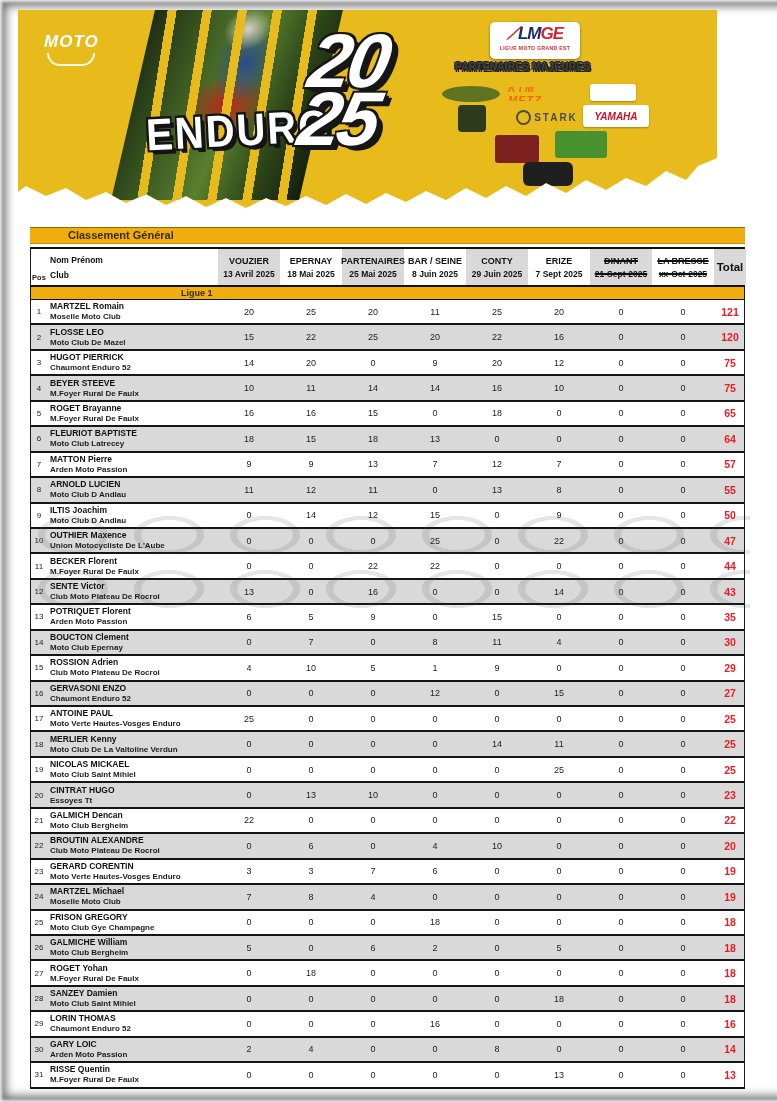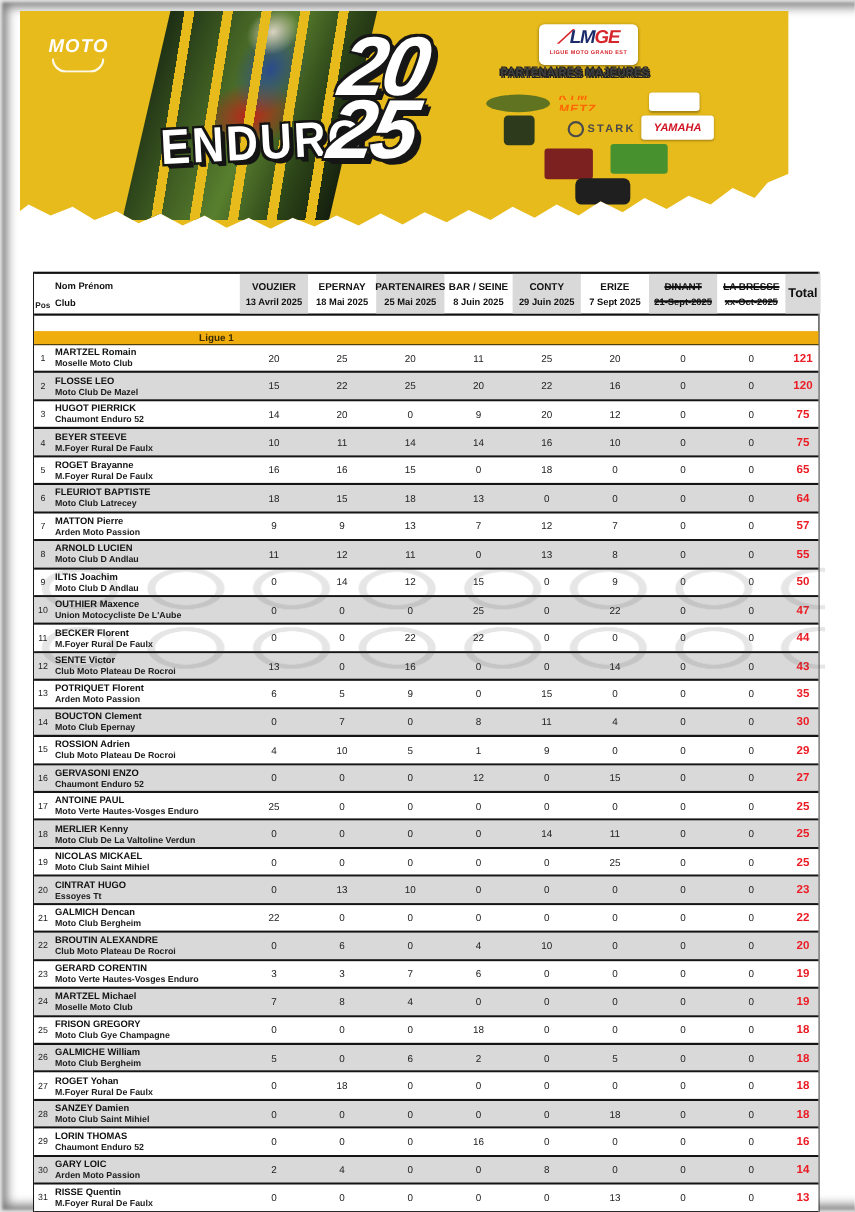--- a/index.html
+++ b/index.html
@@ -70,21 +70,21 @@
   .hcell{display:flex;flex-direction:column;align-items:center;justify-content:center;gap:3px;text-align:center;}
   .hcell.shade,.h-total{background:#D9D9D9;}
   .h-pos{justify-content:flex-end;padding-bottom:3px;font-size:7.5px;font-weight:700;color:#222;}
   .h-name{align-items:flex-start;padding-left:3px;gap:5px;}
   .h-name span{font-size:8.5px;font-weight:800;color:#111;}
   .evt-name{font-size:9px;font-weight:800;color:#111;}
   .evt-date{font-size:8.5px;font-weight:700;color:#111;}
   .struck .evt-name,.struck .evt-date{text-decoration:line-through;text-decoration-thickness:1.5px;}
   .h-total{font-size:11.5px;font-weight:800;color:#111;justify-content:center;}
   .ligue-bar{height:13px;background:#EFAD0E;border-bottom:1.5px solid #111;
-    font-size:9px;font-weight:800;color:#3a2c00;line-height:13px;padding-left:150px;box-sizing:border-box;margin-top:14px;}
+    font-size:9px;font-weight:800;color:#3a2c00;line-height:13px;padding-left:150px;box-sizing:border-box;}
   .row{height:25.45px;box-sizing:border-box;border-bottom:2px solid #151515;background:#fff;}
   .row.alt{background:#D9D9D9;}
   .cell{display:flex;align-items:center;justify-content:center;}
   .cell.pos{font-size:8px;color:#222;}
   .cell.namecell{flex-direction:column;align-items:flex-start;justify-content:center;padding-left:3px;gap:1px;}
   .rname{font-size:8.5px;font-weight:800;color:#111;line-height:9px;}
   .rclub{font-size:8px;font-weight:600;color:#1c1c1c;line-height:9px;}
   .cell.score{font-size:9px;color:#222;}
   .cell.total{font-size:10.5px;font-weight:800;color:#EC1C24;}
   
@@ -118,20 +118,23 @@
         <div class="partner p3" style="background: rgb(255, 255, 255); color: rgb(204, 17, 34);"></div>
         <div class="partner p4" style="background: rgb(46, 58, 28); color: rgb(255, 255, 255);"></div>
         <div class="partner p5" style="color: rgb(74, 74, 74);">STARK</div>
         <div class="partner p6" style="background: rgb(255, 255, 255); color: rgb(208, 16, 32);">YAMAHA</div>
         <div class="partner p7" style="background: rgb(124, 32, 32); color: rgb(255, 255, 255);"></div>
         <div class="partner p8" style="background: rgb(71, 146, 46); color: rgb(255, 230, 0);"></div>
         <div class="partner p9" style="background: rgb(31, 31, 31); color: rgb(255, 255, 255);"></div>
       </div>
   </div>
 
+  <div class="classement-bar">
+    <span>Classement Général</span>
+  </div>
 
   <div class="table">
     <div class="grid-row header-row" id="header-row">
       <div class="hcell h-pos">Pos</div>
       <div class="hcell h-name">
         <span>Nom Prénom</span>
         <span>Club</span>
       </div>
       <div class="hcell evt shade">
           <span class="evt-name">VOUZIER</span>

